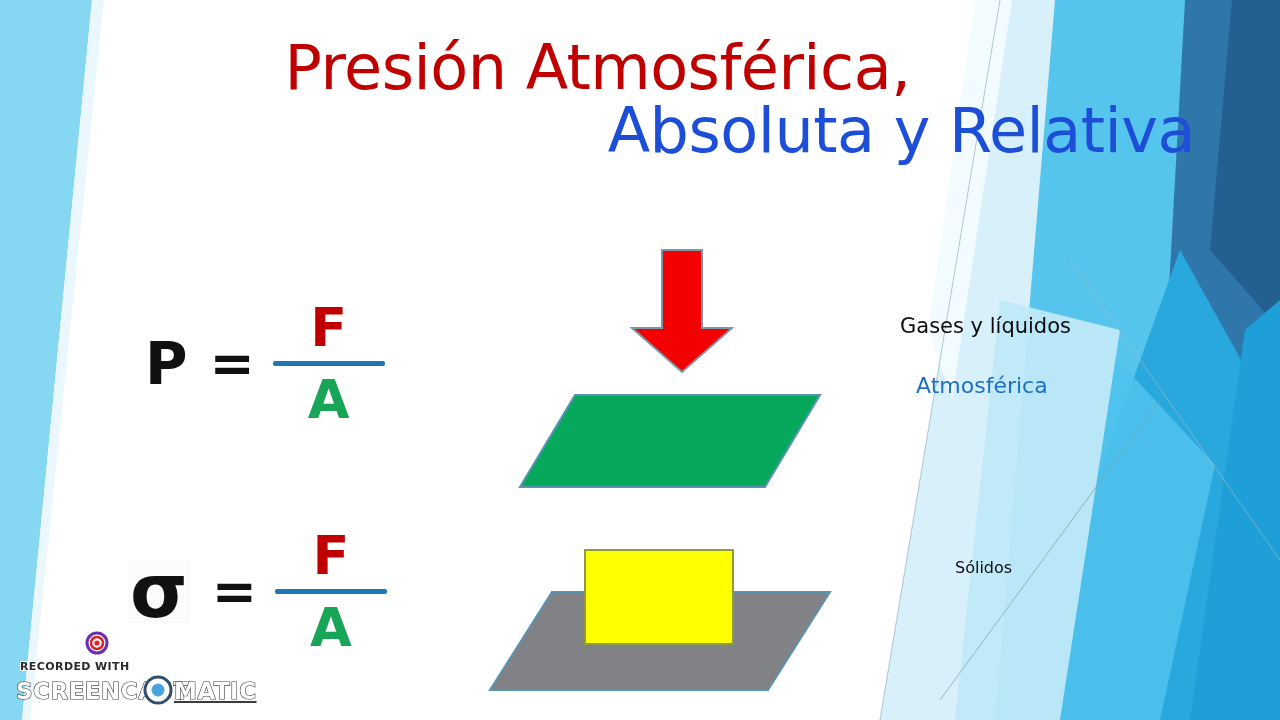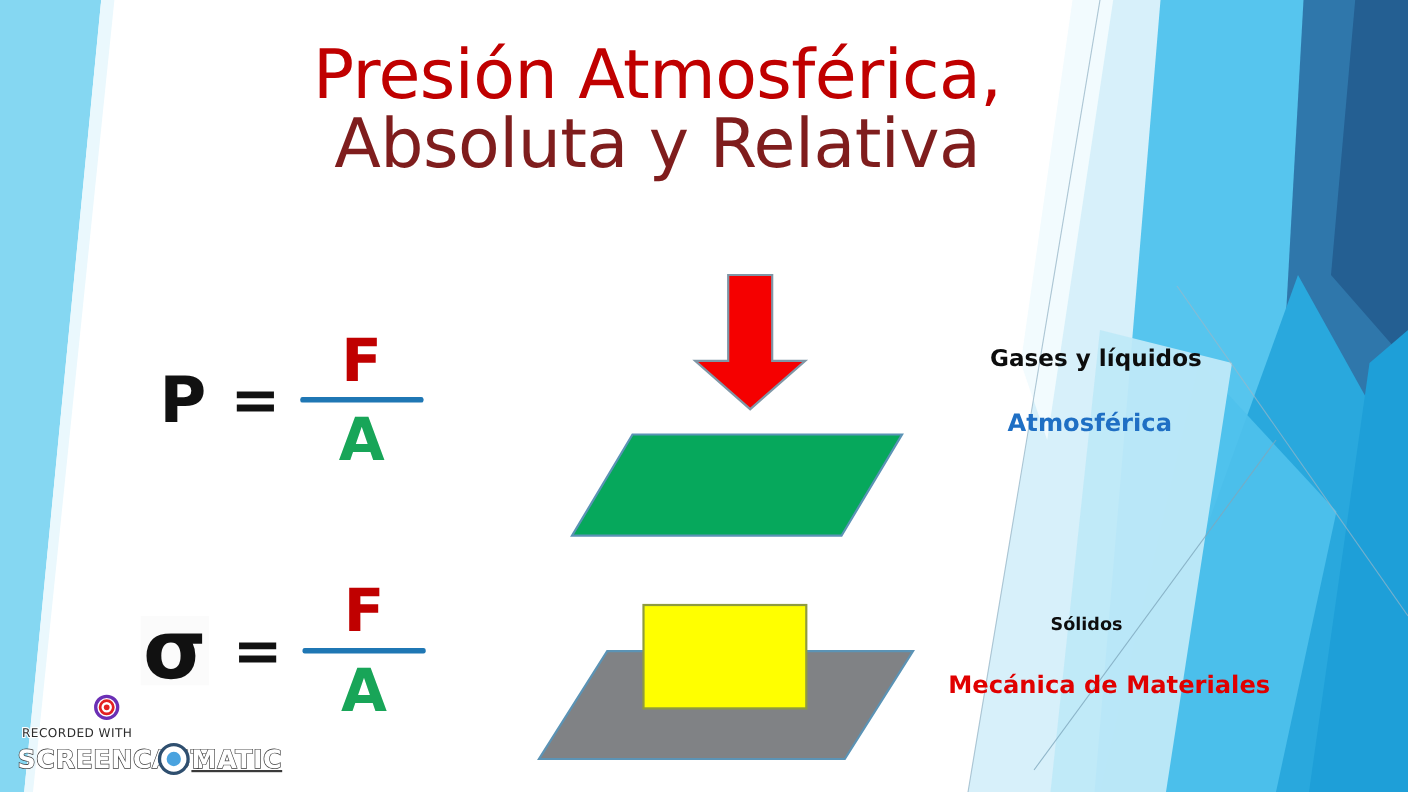--- a/index.html
+++ b/index.html
@@ -92,21 +92,21 @@
     width: 112px;
     height: 5px;
     border-radius: 2px;
     margin: 6px 0;
   }
 
   
   .side-label {
     position: absolute;
     font-family: "DejaVu Sans", "Liberation Sans", sans-serif;
-    font-weight: 700;
+    font-weight: 400;
     white-space: nowrap;
     text-align: center;
   }
   #label-gases     { left: 900px; top: 314px; font-size: 21px; color: #0d0d0d; }
   #label-hidro     { left: 916px; top: 373px; font-size: 22px; color: #1f6fc4; }
   #label-solidos   { left: 955px; top: 558px; font-size: 16px; color: #0d0d0d; }
   #label-mecanica  { left: 862px; top: 611px; font-size: 22px; color: #e00000; }
 
   
   #diagram {
@@ -119,21 +119,21 @@
   #watermark {
     position: absolute;
     left: 14px; top: 630px;
     width: 230px; height: 80px;
   }
   #wm-recorded {
     position: absolute;
     left: 6px; top: 30px;
     font-family: "DejaVu Sans", "Liberation Sans", sans-serif;
     font-size: 11px;
-    font-weight: 400;
+    font-weight: 700;
     letter-spacing: 0.4px;
     color: #2b2b2b;
     -webkit-text-stroke: 2px #ffffff;
     paint-order: stroke fill;
   }
   #wm-screencast, #wm-matic {
     position: absolute;
     top: 48px;
     font-family: "DejaVu Sans", "Liberation Sans", sans-serif;
     font-size: 23px;
@@ -173,21 +173,21 @@
 
     <polygon points="975,0 1012,0 952,400 928,330" fill="#f2fbfe"></polygon>
 
     <line x1="1000" y1="0" x2="880" y2="720" stroke="#9ab8c9" stroke-width="1" opacity="0.8"></line>
     <line x1="1070" y1="260" x2="1280" y2="560" stroke="#9ab8c9" stroke-width="1" opacity="0.7"></line>
     <line x1="1160" y1="400" x2="940" y2="700" stroke="#7fa8bd" stroke-width="1" opacity="0.8"></line>
   </svg>
 
   <div id="title-block">
     <span class="title-line" style="color: rgb(192, 0, 0);">Presión Atmosférica,</span>
-    <span class="title-line" style="color: #7f1d1d;">Absoluta y Relativa</span>
+    <span class="title-line" style="color: #1d4ed8; text-align: right;">Absoluta y Relativa</span>
   </div>
 
   <div class="formula" id="formula-pressure">
     <span class="formula-symbol">P</span>
     <span class="formula-equals">=</span>
     <span class="fraction">
       <span class="frac-num" style="color: rgb(192, 0, 0);">F</span>
       <span class="frac-bar" style="background: rgb(31, 119, 180);"></span>
       <span class="frac-den" style="color: rgb(24, 165, 88);">A</span>
     </span>
@@ -210,21 +210,20 @@
     <polygon points="105,165 350,165 295,257 50,257" fill="#06a85c" stroke="#5b93b5" stroke-width="2"></polygon>
 
     <polygon points="82,362 360,362 298,460 20,460" fill="#808285" stroke="#5b93b5" stroke-width="2"></polygon>
 
     <rect x="115" y="320" width="148" height="94" fill="#ffff00" stroke="#8f9b3f" stroke-width="2"></rect>
   </svg>
 
   <div class="side-label" id="label-gases" style="color: rgb(13, 13, 13);">Gases y líquidos</div>
   <div class="side-label" id="label-hidro" style="color: rgb(31, 111, 196);">Atmosférica</div>
   <div class="side-label" id="label-solidos" style="color: rgb(13, 13, 13);">Sólidos</div>
-  <div class="side-label" id="label-mecanica" style="color: rgb(224, 0, 0);">Mecánica de Materiales</div>
 
   <div id="watermark">
     <svg style="position:absolute; left:70px; top:0px;" width="26" height="26" viewBox="0 0 26 26">
       <circle cx="13" cy="13" r="10" fill="none" stroke="#6b2fb5" stroke-width="3"></circle>
       <circle cx="13" cy="13" r="6" fill="none" stroke="#e32020" stroke-width="2.5"></circle>
       <circle cx="13" cy="13" r="2.6" fill="#e32020"></circle>
     </svg>
 
     <div id="wm-recorded">RECORDED WITH</div>
 

